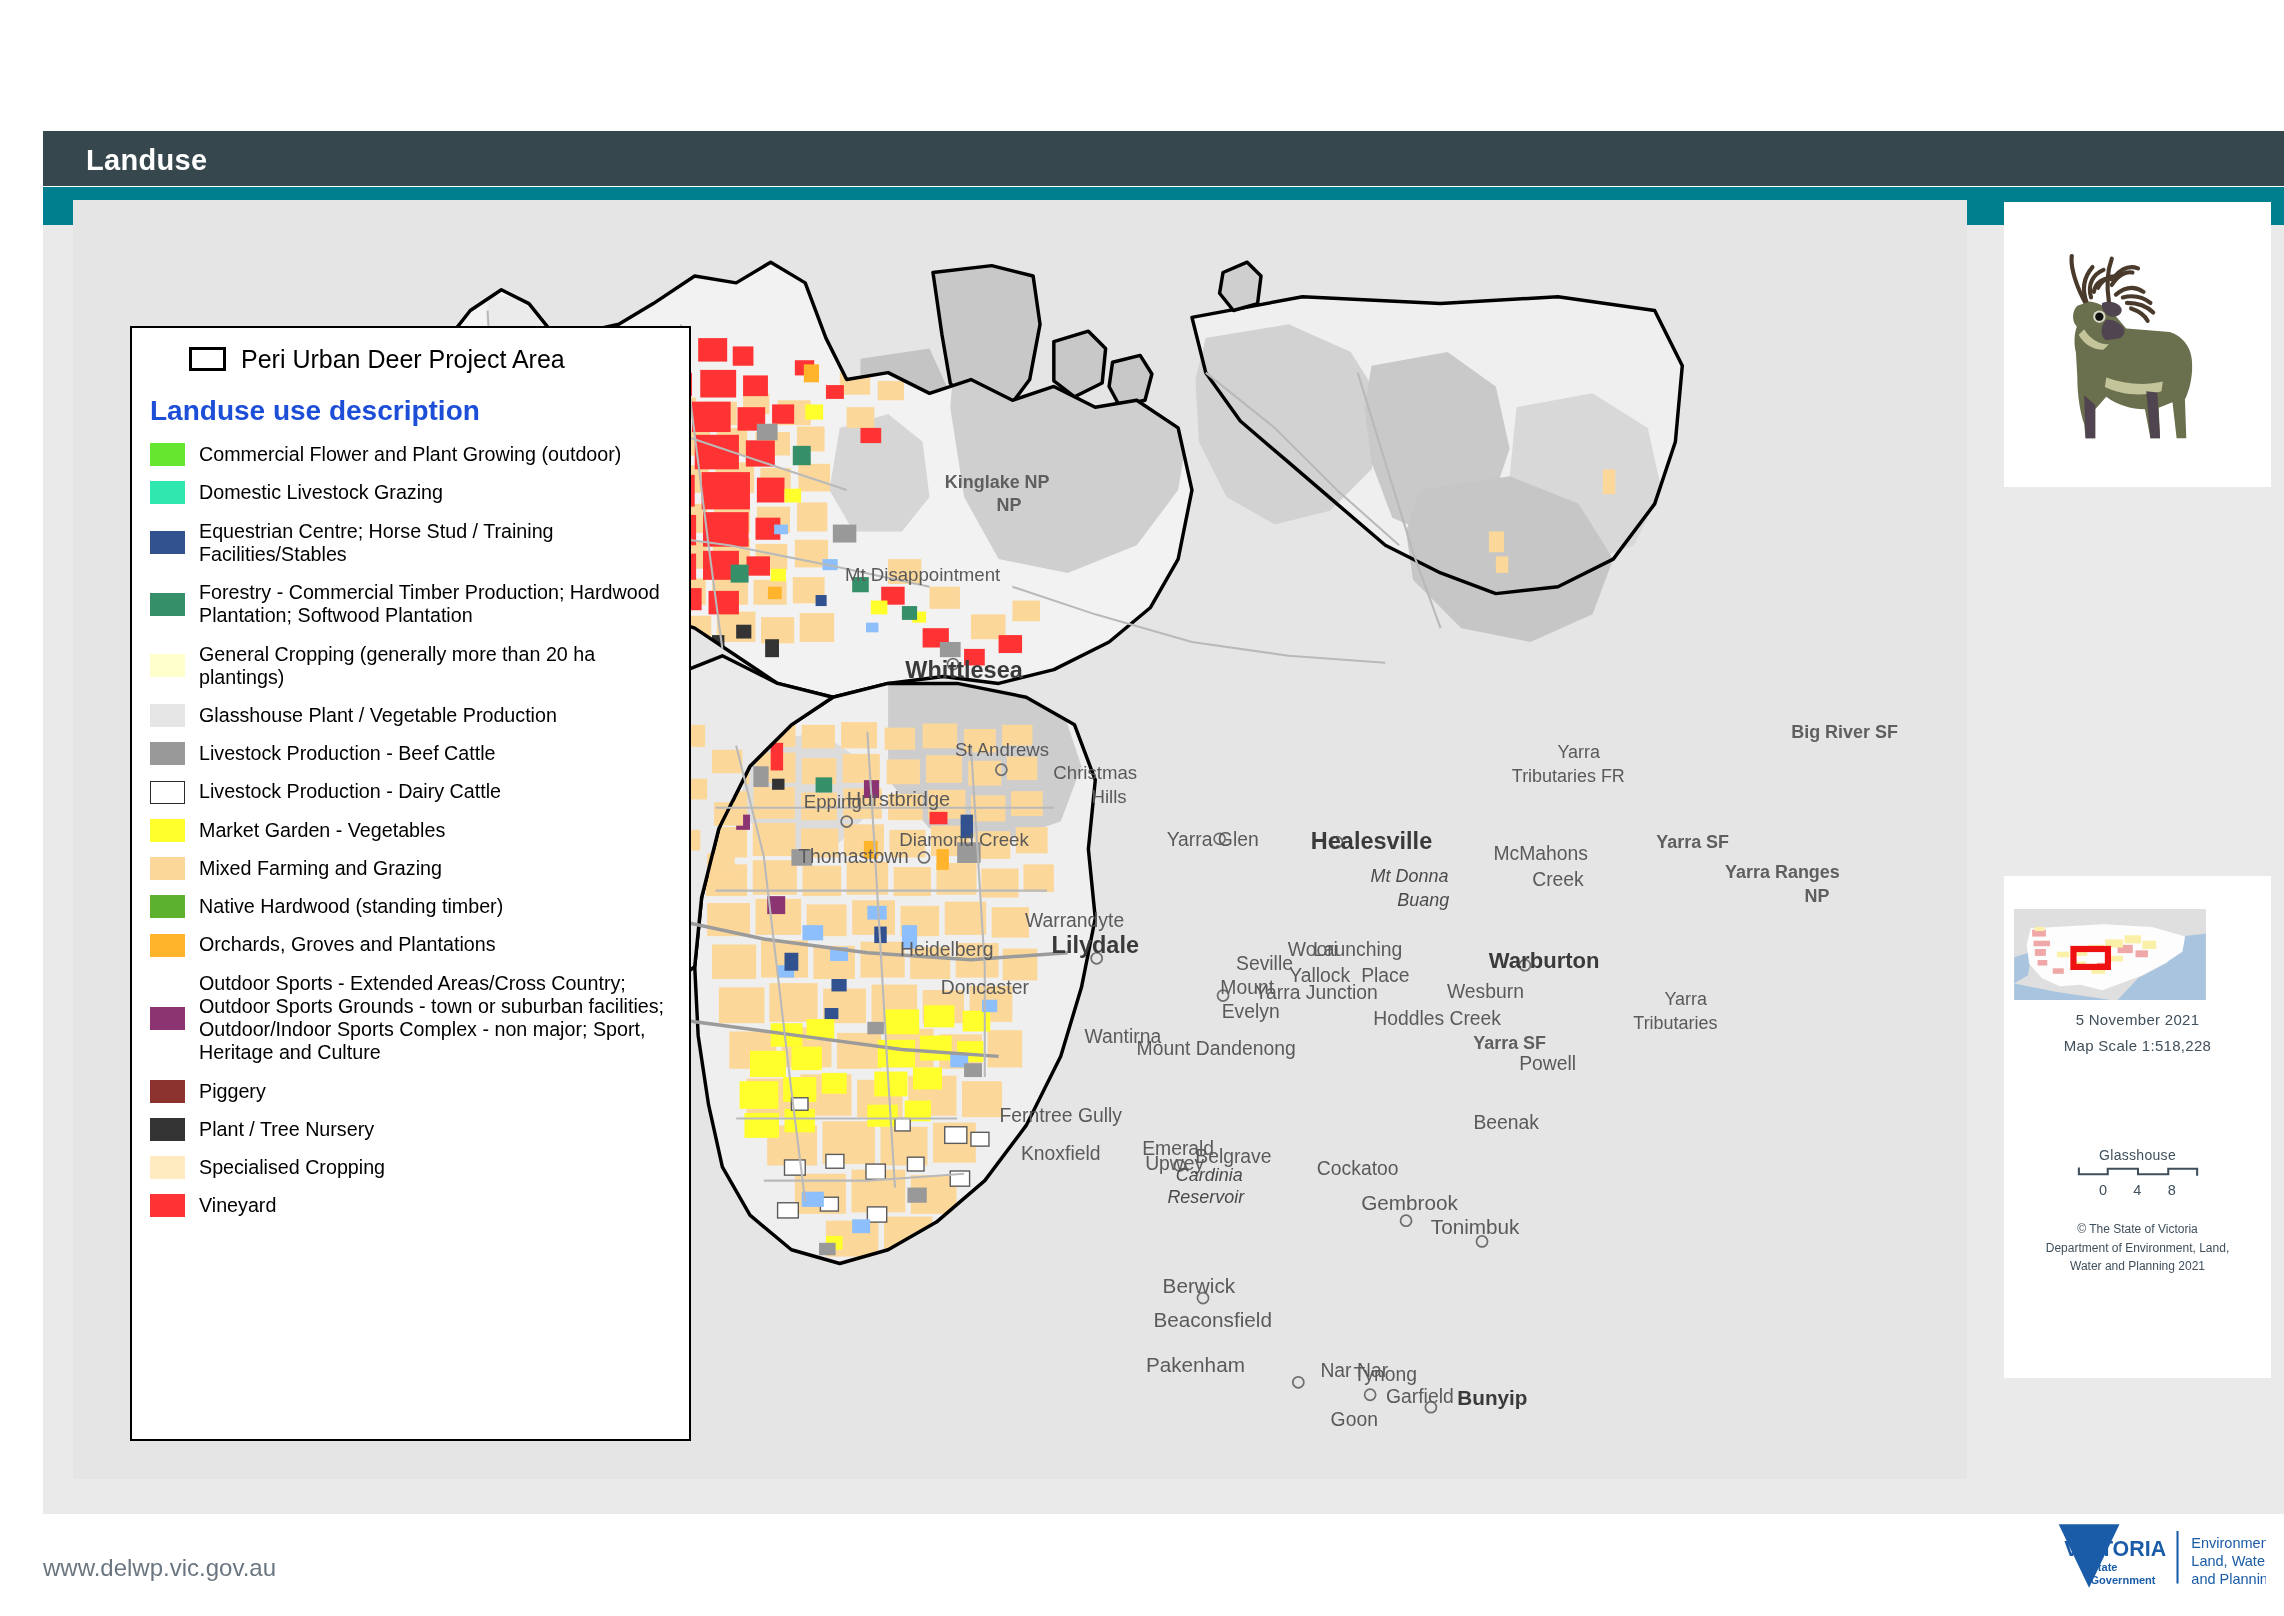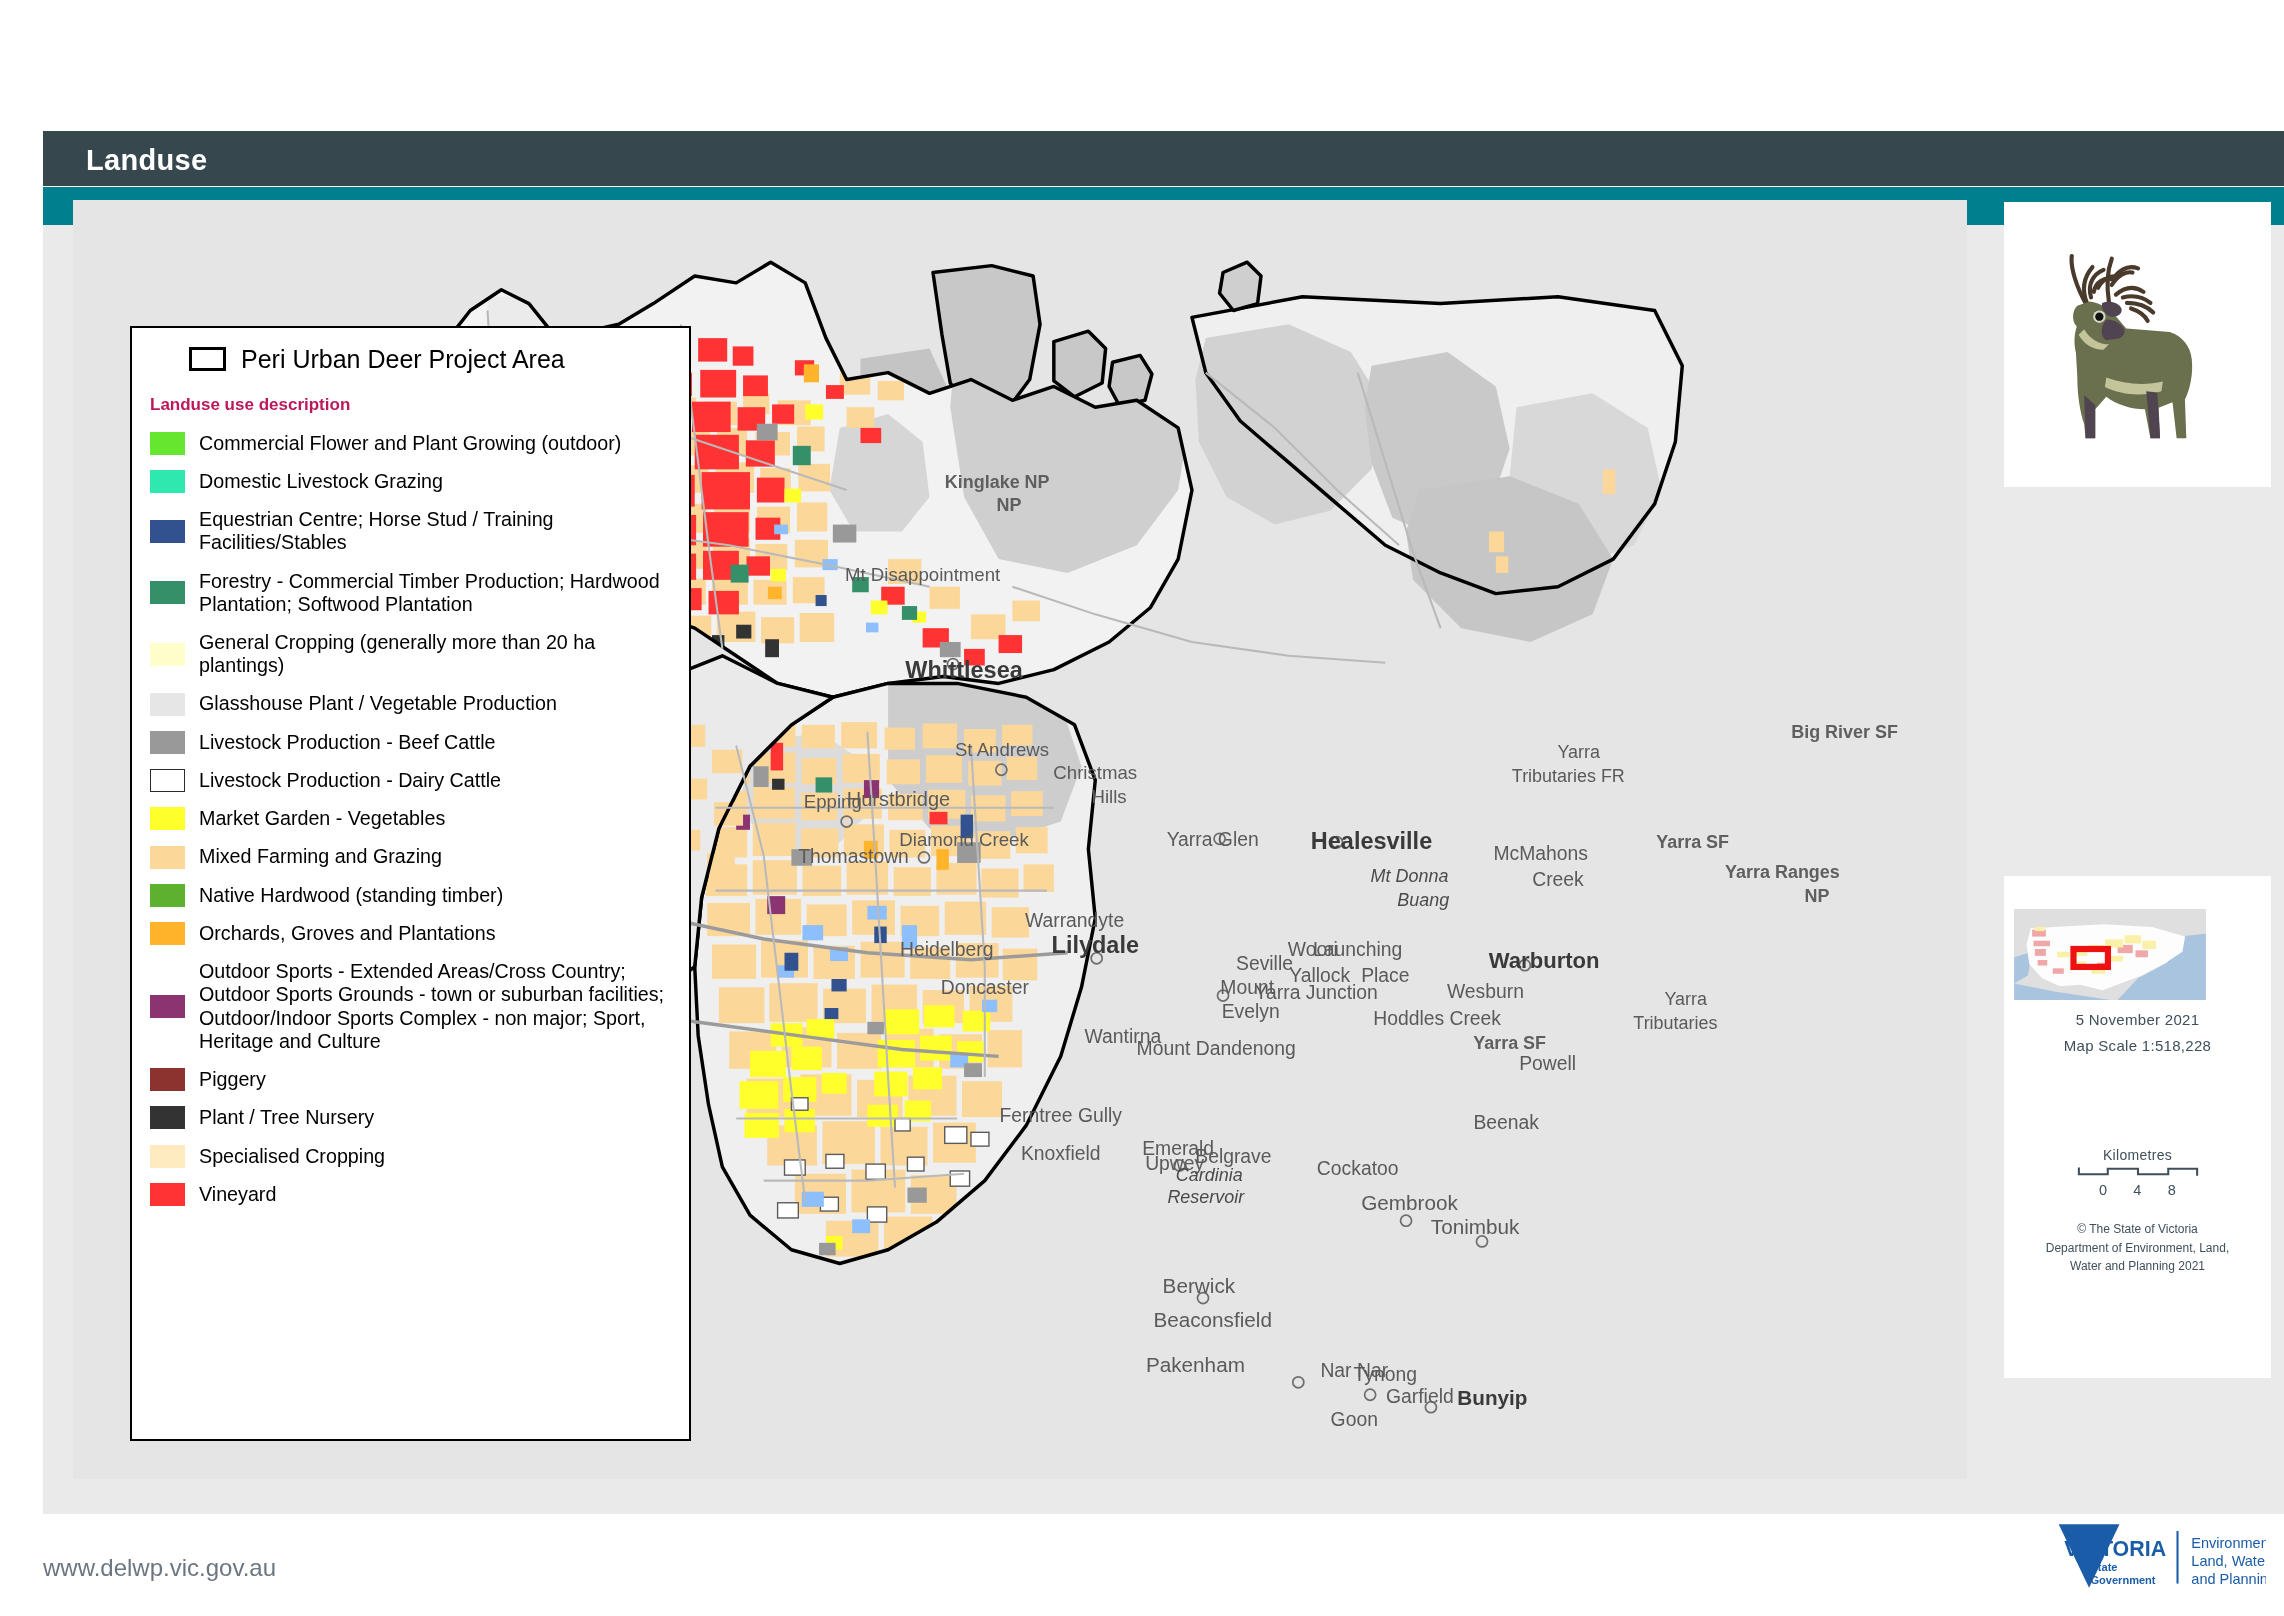--- a/index.html
+++ b/index.html
@@ -44,21 +44,21 @@
     background: #ffffff; border: 2.8px solid #000000;
     padding: 18px 15px 7px 18px;
   }
   .legend-top-row { display: flex; align-items: center; gap: 15px; margin-bottom: 23.5px; padding-left: 39px; }
   .legend-outline-swatch {
     width: 37px; height: 23.5px; border: 3.5px solid #000000; background: #ffffff;
     flex: 0 0 auto;
   }
   .legend-top-label { font-size: 25px; color: #000; line-height: 1.05; }
   .legend-heading {
-    font-size: 17px; font-weight: bold; color: #be185d;
+    font-size: 28px; font-weight: bold; color: #1d4ed8;
     margin-bottom: 18px; line-height: 1.05;
   }
   .legend-list { display: flex; flex-direction: column; }
   .legend-item { display: flex; align-items: center; gap: 14px; margin-bottom: 15px; }
   .legend-sw {
     width: 35px; height: 23px; flex: 0 0 auto;
   }
   .legend-sw.bordered { border: 1.4px solid #2b2b2b; }
   .legend-txt {
     font-size: 19.7px; color: #000; line-height: 1.18;
@@ -921,21 +921,21 @@
         </g>
 
         <rect x="86" y="58" width="50" height="26" fill="none" stroke="#ee1111" stroke-width="9"></rect>
       </svg>
     </div>
     <div class="info-text-block">
       <div class="info-date">5 November 2021</div>
       <div class="info-scale">Map Scale  1:518,228</div>
     </div>
     <div class="scalebar-wrap">
-      <div class="scalebar-title">Kilometres</div>
+      <div class="scalebar-title">Glasshouse</div>
       <svg width="124" height="11" viewBox="0 0 180 16">
         <path d="M4,2 L4,12 L46,12 L46,4 L90,4 L90,12 L134,12 L134,4 L176,4 L176,14" fill="none" stroke="#3f4f5c" stroke-width="3"></path>
       </svg>
       <div class="scalebar-ticks" id="scalebar-ticks">0&nbsp;&nbsp;&nbsp;&nbsp;&nbsp;&nbsp;4&nbsp;&nbsp;&nbsp;&nbsp;&nbsp;&nbsp;8</div>
     </div>
     <div class="copyright">
       <div>© The State of Victoria</div>
       <div>Department of Environment, Land,</div>
       <div>Water and Planning  2021</div>
     </div>

